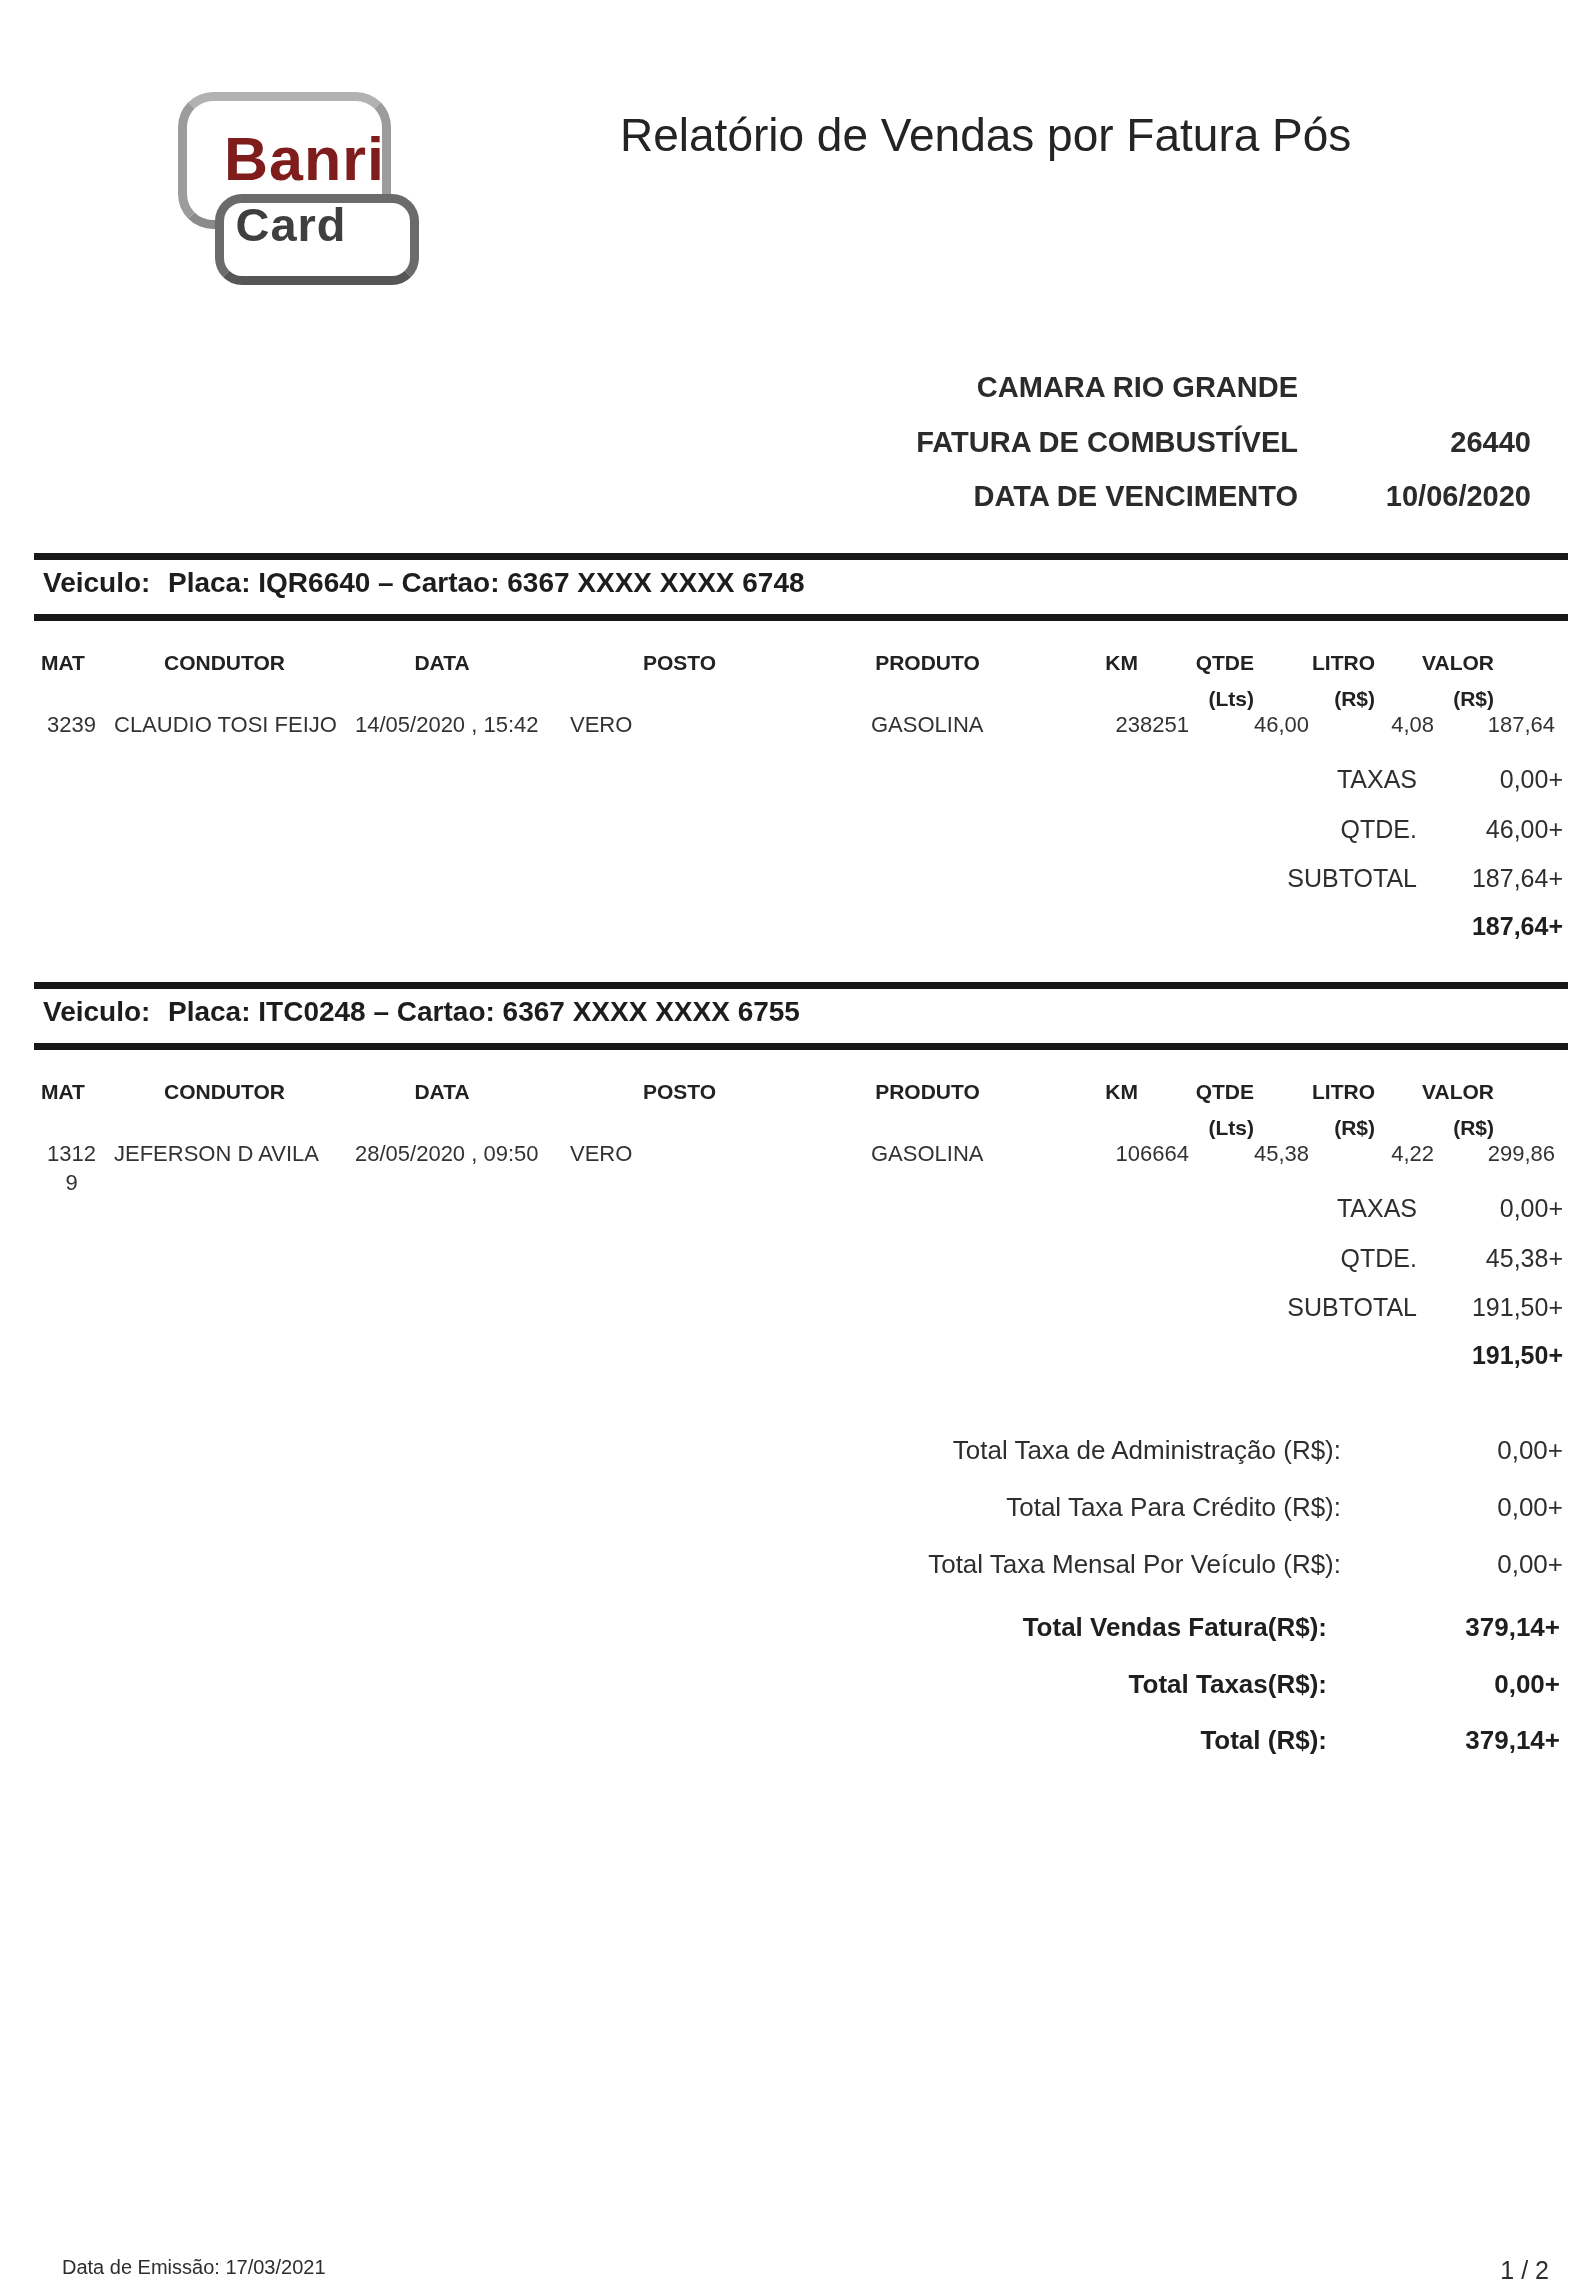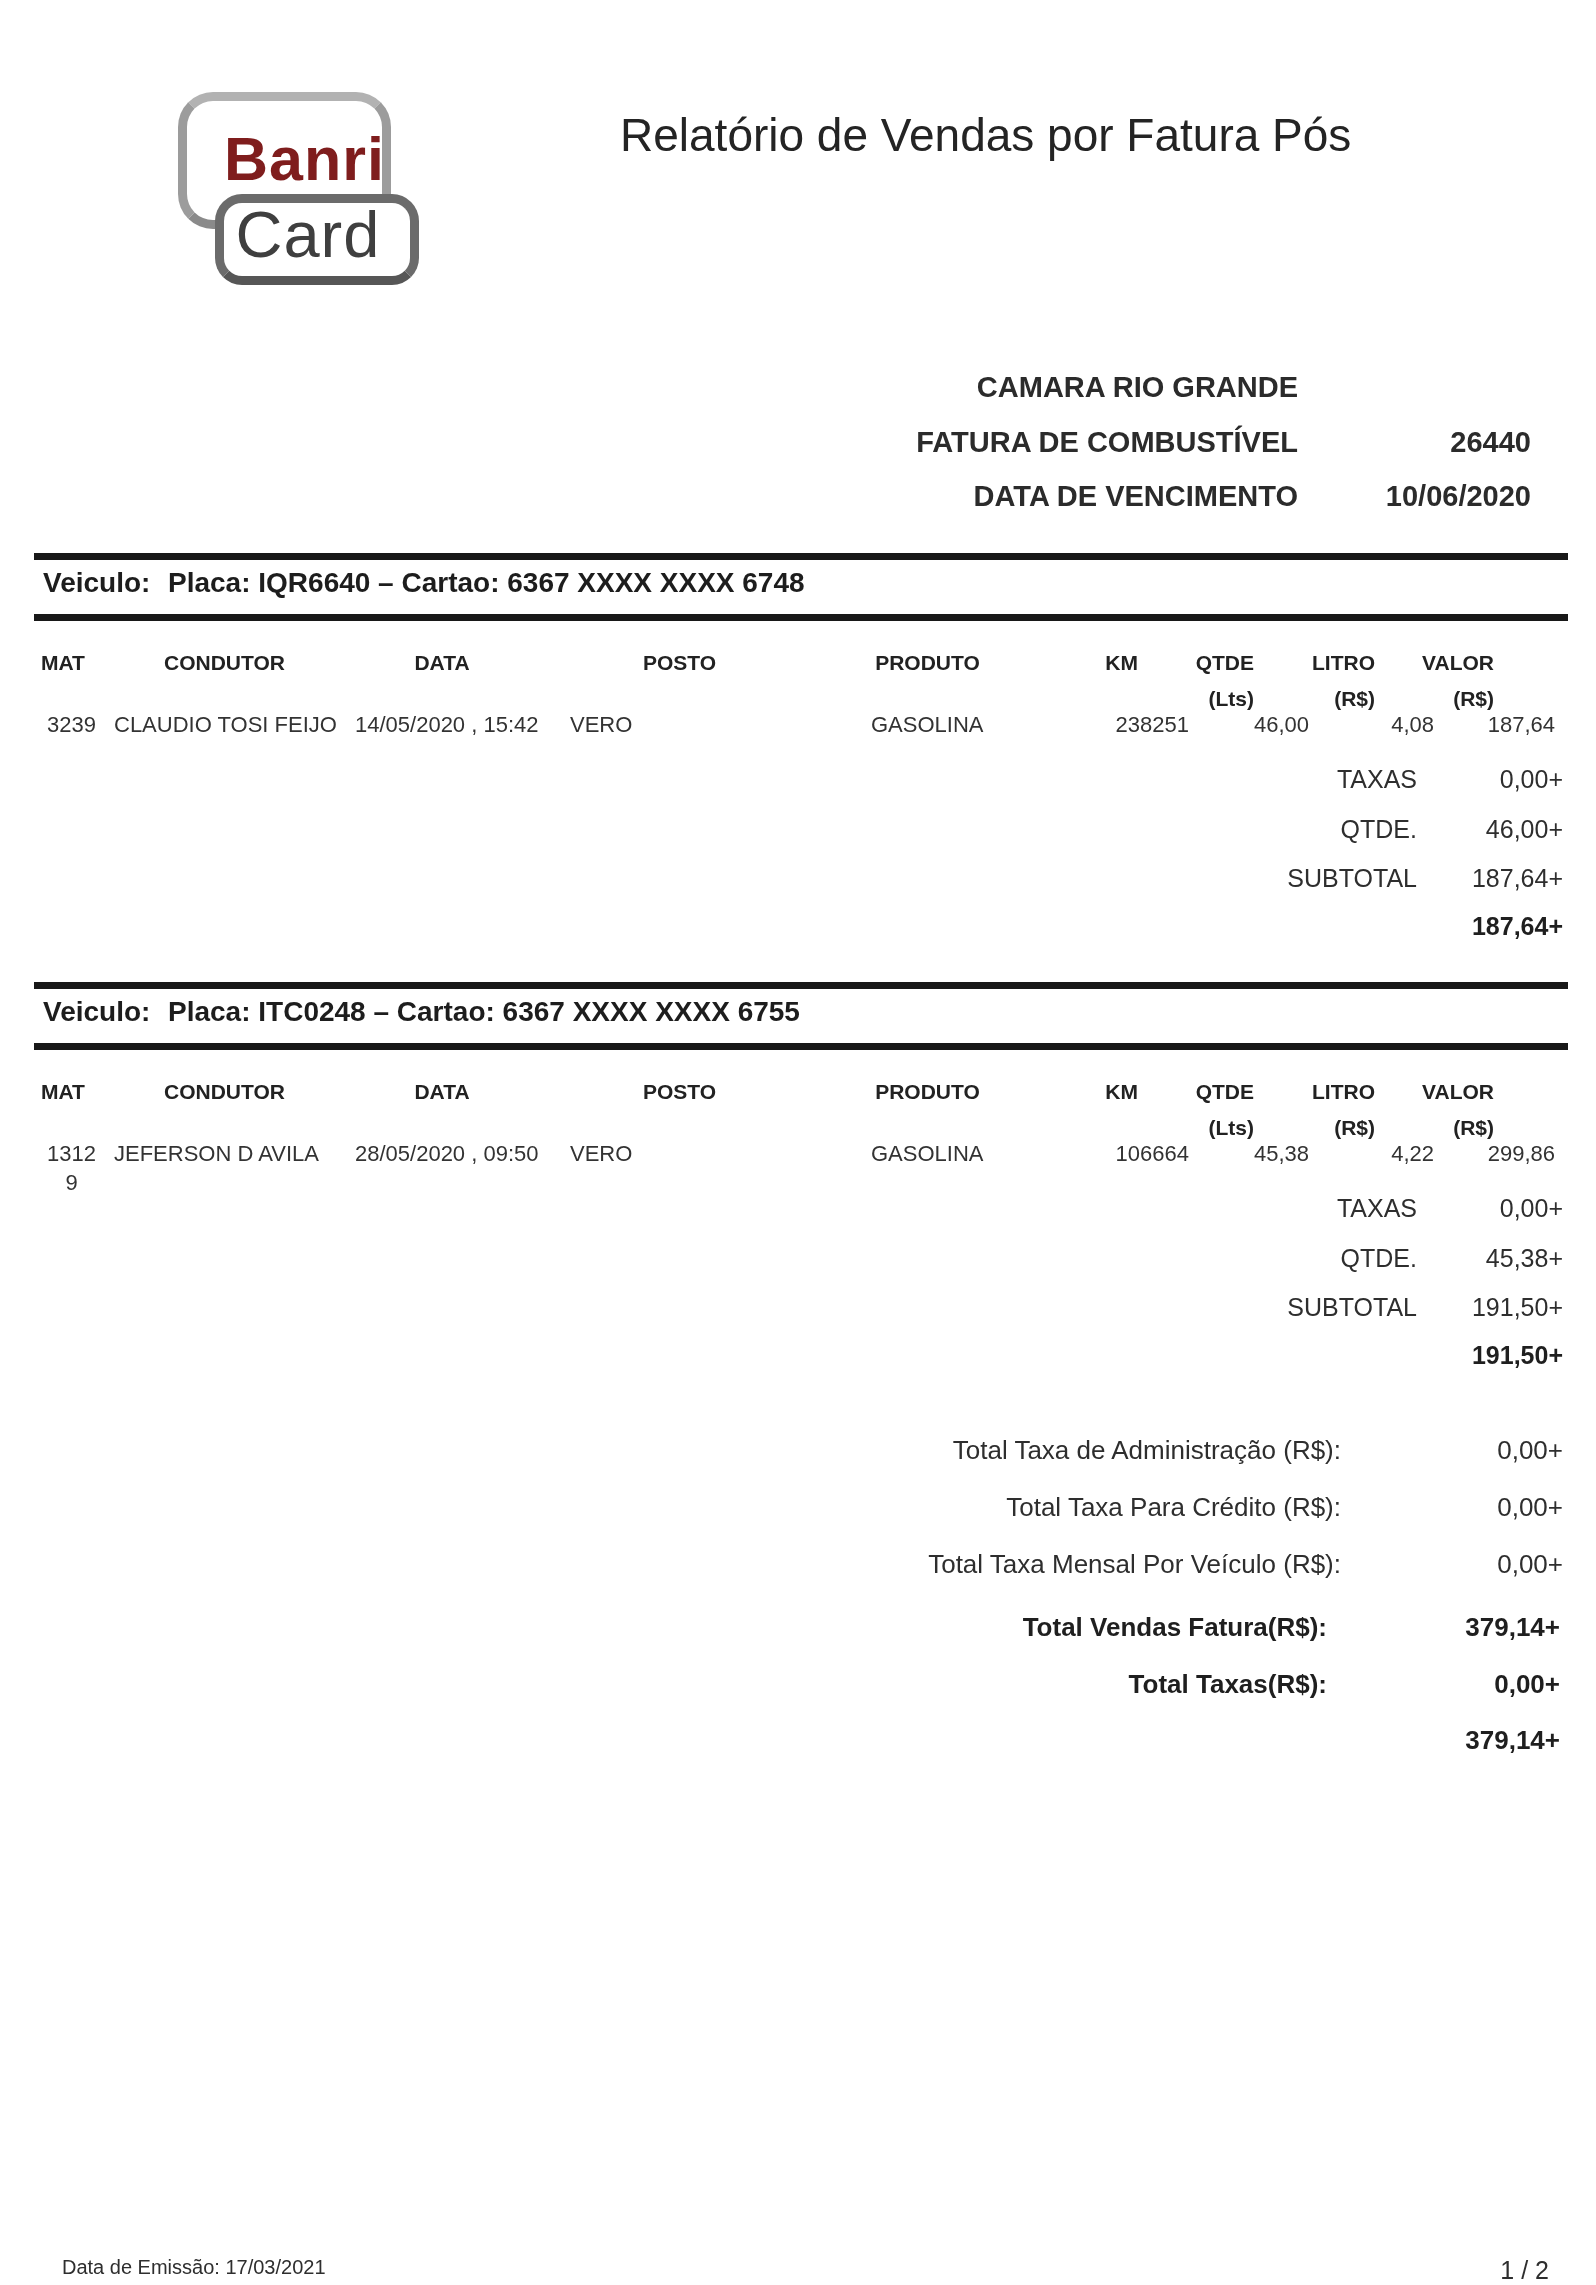--- a/index.html
+++ b/index.html
@@ -9,21 +9,21 @@
   }
   
   .logo{position:absolute;left:178px;top:92px;width:250px;height:202px;}
   .card-back{position:absolute;left:0;top:0;width:195px;height:119px;
     border:9.6px solid #9c9c9c;border-top-color:#b2b2b2;border-bottom-color:#8a8a8a;
     border-radius:35px;background:#fff;z-index:1;}
   .banri{position:absolute;left:37px;top:23px;font-size:61px;font-weight:bold;color:#7f1d1d;letter-spacing:1px;}
   .card-front{position:absolute;left:37px;top:102px;width:186px;height:73px;
     border:9.6px solid #6b6b6b;border-bottom-color:#565656;
     border-radius:27px;background:#fff;z-index:2;}
-  .cardtxt{position:absolute;left:11.5px;top:-5.8px;font-size:65px;font-weight:normal;color:#3f3f3f;letter-spacing:1px;}
+  .cardtxt{position:absolute;left:11.5px;top:-5.8px;font-size:47px;font-weight:bold;color:#3f3f3f;letter-spacing:1px;}
   
   .title{position:absolute;left:620px;top:108px;font-size:46px;color:#242424;white-space:nowrap;}
   .ih-label{position:absolute;left:576px;width:722px;text-align:right;font-weight:bold;font-size:29px;white-space:nowrap;}
   .ih-value{position:absolute;left:1299px;width:232px;text-align:right;font-weight:bold;font-size:29px;white-space:nowrap;}
   
   .veh{position:absolute;left:0;width:1597px;height:394px;}
   .rule{position:absolute;left:34px;width:1534px;height:6.7px;background:#181818;}
   .band-label{position:absolute;left:43px;top:14.4px;font-weight:bold;font-size:28px;color:#1d1d1d;white-space:nowrap;}
   .band-info{position:absolute;left:168px;top:14.4px;font-weight:bold;font-size:28px;color:#1d1d1d;white-space:nowrap;}
   .th{position:absolute;top:98px;font-weight:bold;font-size:21px;color:#222;white-space:nowrap;}
@@ -162,19 +162,20 @@
   <div class="fee-value" style="top:1435px">0,00+</div>
   <div class="fee-label" style="top:1492px">Total Taxa Para Crédito (R$):</div>
   <div class="fee-value" style="top:1492px">0,00+</div>
   <div class="fee-label" style="top:1549px">Total Taxa Mensal Por Veículo (R$):</div>
   <div class="fee-value" style="top:1549px">0,00+</div>
 
   <div class="gt-label" style="top:1612px">Total Vendas Fatura(R$):</div>
   <div class="gt-value" style="top:1612px">379,14+</div>
   <div class="gt-label" style="top:1669px">Total Taxas(R$):</div>
   <div class="gt-value" style="top:1669px">0,00+</div>
+  <div class="gt-label" style="top:1725px">Total (R$):</div>
   <div class="gt-value" style="top:1725px">379,14+</div>
 
   <div class="foot-left">Data de Emissão: 17/03/2021</div>
   <div class="foot-right">1 / 2</div>
 
 </div>
 
 
 </body></html>

